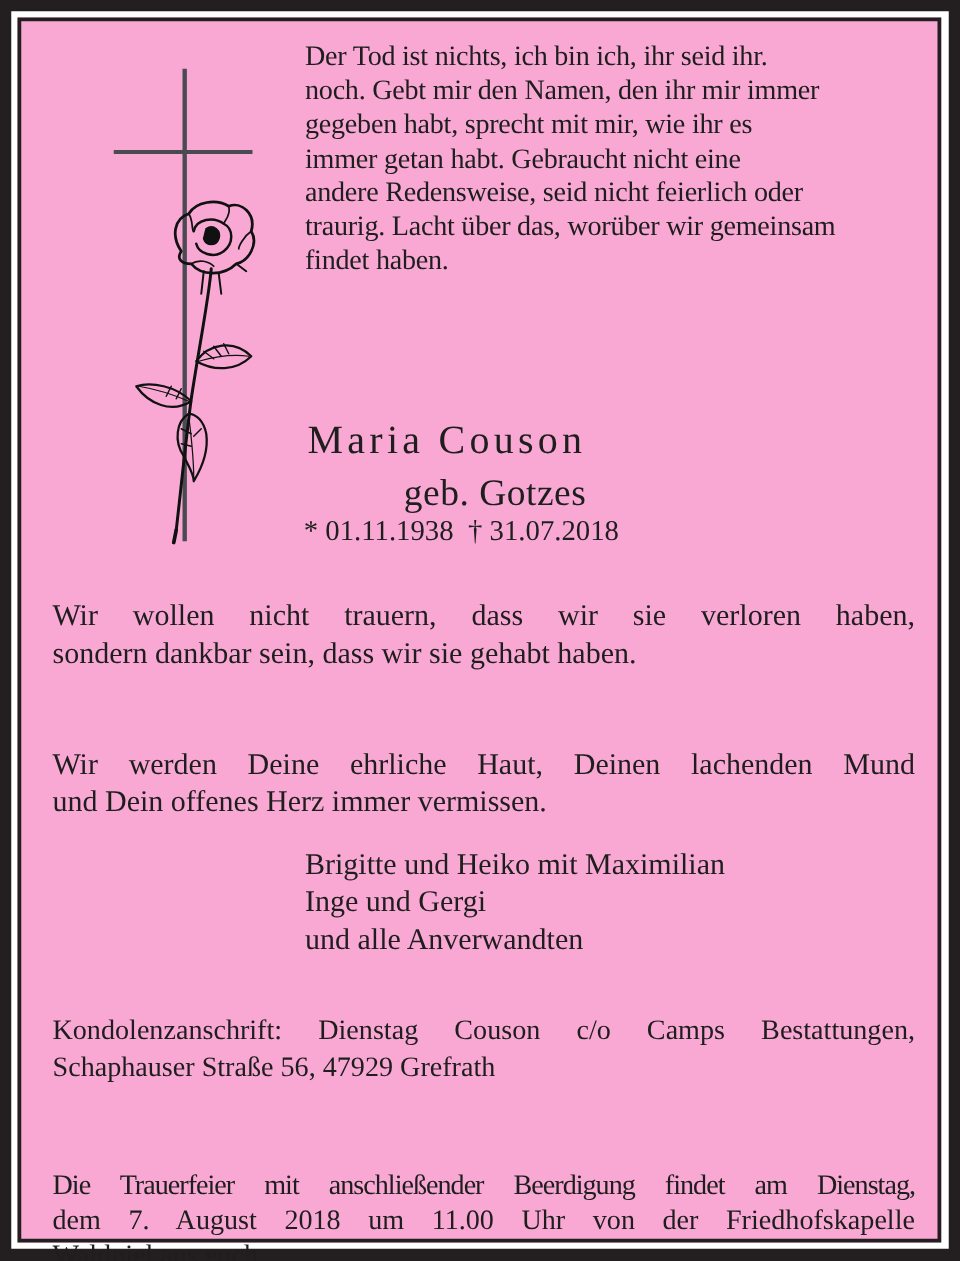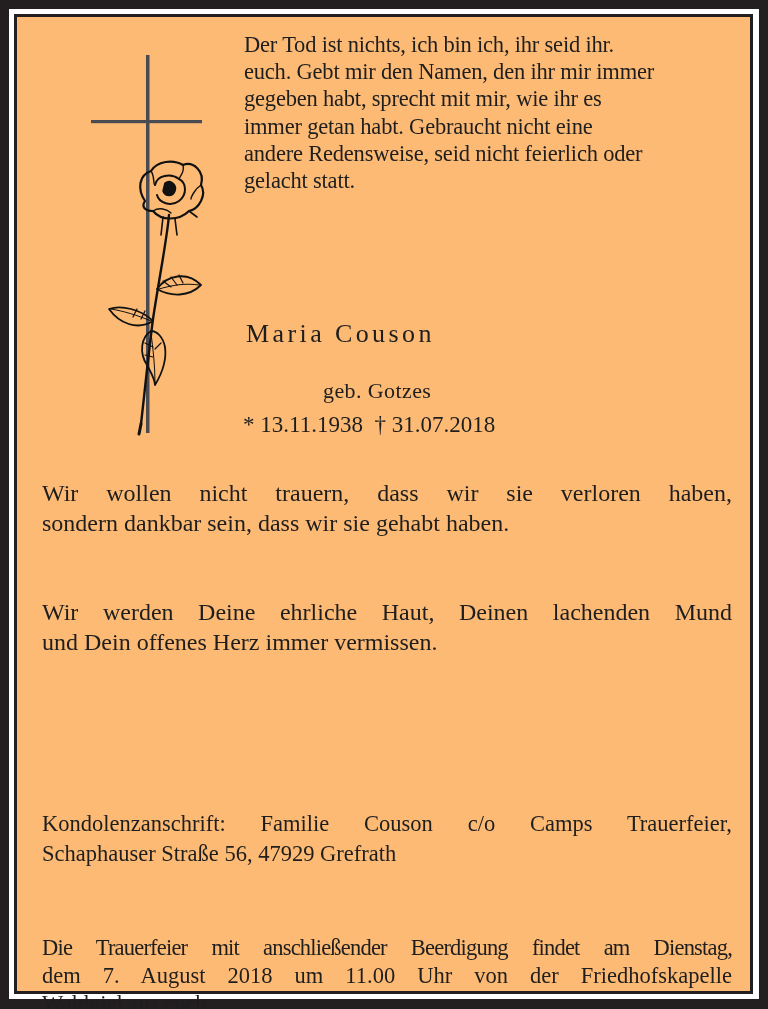--- a/index.html
+++ b/index.html
@@ -20,46 +20,46 @@
       position: absolute;
       left: 9px; top: 9px;
       width: 750px; height: 990px;
       background: #ffffff;
     }
     .inner {
       position: absolute;
       left: 14px; top: 14px;
       width: 733px; height: 974px;
       border: 3px solid #231f20;
-      background: #fdba74;
+      background: #f9a8d4;
     }
     .serif {
       font-family: "Liberation Serif", "DejaVu Serif", serif;
       color: #1e1e1e;
     }
     .poem {
       position: absolute;
       left: 227px; top: 14px;
       width: 500px;
       font-size: 22.5px;
       line-height: 27.2px;
       letter-spacing: -0.2px;
     }
     .poem div { white-space: nowrap; }
     .name {
       position: absolute;
-      left: 229px; top: 302px;
-      font-size: 26px;
+      left: 229px; top: 316px;
+      font-size: 32px;
       letter-spacing: 3.4px;
       white-space: nowrap;
     }
     .maiden {
       position: absolute;
       left: 306px; top: 361px;
-      font-size: 22px;
+      font-size: 30px;
       letter-spacing: 0.4px;
       white-space: nowrap;
     }
     .dates {
       position: absolute;
       left: 226px; top: 395px;
       font-size: 23px;
       white-space: nowrap;
     }
     .para {
@@ -133,49 +133,55 @@
         <path d="M70 272 L66 280 M62 270 L58 278" stroke-width="1.2"></path>
 
         <path d="M76 292 C66 298 64 314 72 326 C76 334 80 340 80 346 C86 336 92 322 90 308 C88 298 82 292 76 292 Z" stroke-width="1.8"></path>
         <path d="M76 294 C78 310 80 326 80 344" stroke-width="1"></path>
         <path d="M70 304 L78 308 M70 316 L78 318 M86 304 L80 310" stroke-width="1.2"></path>
       </g>
     </svg>
 
     <div class="poem">
       <div>Der Tod ist nichts, ich bin ich, ihr seid ihr.</div>
-      <div>euch. Gebt mir den Namen, den ihr mir immer</div>
+      <div>noch. Gebt mir den Namen, den ihr mir immer</div>
       <div>gegeben habt, sprecht mit mir, wie ihr es</div>
       <div>immer getan habt. Gebraucht nicht eine</div>
       <div>andere Redensweise, seid nicht feierlich oder</div>
-      <div>gelacht statt.</div>
+      <div>traurig. Lacht über das, worüber wir gemeinsam</div>
+      <div>findet haben.</div>
     </div>
 
     <div class="name">Maria Couson</div>
     <div class="maiden">geb. Gotzes</div>
     <div class="dates">
       <span>*</span>
-      <span>13.11.1938</span>
+      <span>01.11.1938</span>
       &nbsp;<span>†</span>
       <span>31.07.2018</span>
     </div>
 
     <div class="para p1">
       <span class="line justify">Wir wollen nicht trauern, dass wir sie verloren haben,</span>
       <span class="line">sondern dankbar sein, dass wir sie gehabt haben.</span>
     </div>
 
     <div class="para p2">
       <span class="line justify">Wir werden Deine ehrliche Haut, Deinen lachenden Mund</span>
       <span class="line">und Dein offenes Herz immer vermissen.</span>
     </div>
 
+    <div class="family">
+      <div>Brigitte und Heiko mit Maximilian</div>
+      <div>Inge und Gergi</div>
+      <div>und alle Anverwandten</div>
+    </div>
 
     <div class="para p3">
-      <span class="line justify">Kondolenzanschrift: Familie Couson c/o Camps Trauerfeier,</span>
+      <span class="line justify">Kondolenzanschrift: Dienstag Couson c/o Camps Bestattungen,</span>
       <span class="line">Schaphauser Straße 56, 47929 Grefrath</span>
     </div>
 
     <div class="para p4">
       <span class="line justify" style="letter-spacing:-0.8px;">Die Trauerfeier mit anschließender Beerdigung findet am Dienstag,</span>
       <span class="line justify">dem 7. August 2018 um 11.00 Uhr von der Friedhofskapelle</span>
       <span class="line">Waldniel aus euch.</span>
     </div>
 
   </div>

